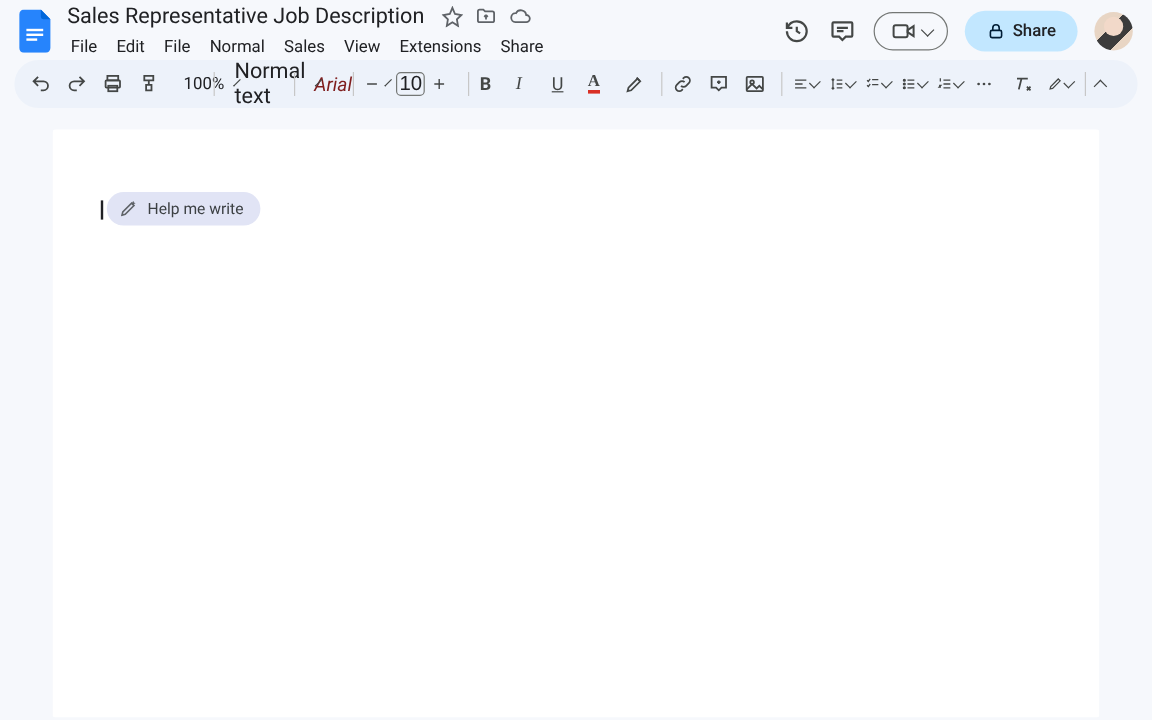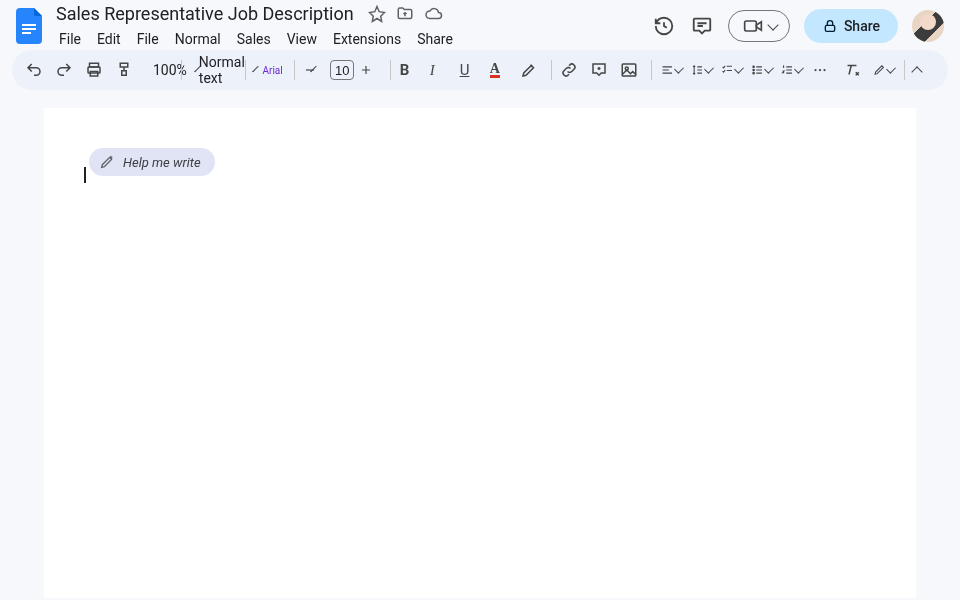--- a/index.html
+++ b/index.html
@@ -88,28 +88,28 @@
   border-radius: 4px;
   cursor: pointer;
   padding: 0 3px;
 }
 .tb-sep {
   width: 1px; height: 20px;
   background: #c7c7c7;
   margin: 0 4px;
 }
 .zoom-text { font-size: 14px; padding: 0 4px 0 8px; color:#202124;}
-.style-text { font-size: 14px; padding: 0 4px 0 8px; color:#202124;}
-.font-text { font-size: 10px; padding: 0 24px 0 8px; color:#6d28d9;}
+.style-text { font-size: 18px; padding: 0 4px 0 8px; color:#202124;}
+.font-text { font-size: 16px; padding: 0 24px 0 8px; color:#7f1d1d;font-style:italic;}
 .font-size-box {
   width: 24px; height: 20px;
   border: 1px solid #747775;
   border-radius: 4px;
   text-align: center;
-  font-size: 13px;
+  font-size: 17px;
   line-height: 18px;
   background: transparent;
   color: #202124;
 }
 .tb-red-underline { border-bottom: 3px solid #d93025; padding-bottom:0px; line-height:12px; font-weight:bold; font-family:serif;}
 .canvas-area {
   padding: 18px 44px 0 44px;
   height: calc(600px - 44px - 48px);
   overflow: hidden;
 }
@@ -122,29 +122,28 @@
   padding: 48px 52px;
 }
 .cursor-line {
   position: absolute;
   top: 59px; left: 40px;
   width: 2px; height: 16px;
   background: #202124;
 }
 .help-write-chip {
   position: absolute;
-  top: 40px; left: 45px;
+  top: 52px; left: 45px;
   background: #e1e4f5;
   border-radius: 16px;
   padding: 6px 14px 6px 10px;
   display: flex; align-items: center; gap: 8px;
   font-size: 13px;
   color: #3c4043;
   cursor: pointer;
-  font-style: italic;
 }
 .chev{width:8px;height:8px;border-right:1.5px solid #444746;border-bottom:1.5px solid #444746;transform:rotate(45deg);margin-top:-3px;}
 .chev-up{transform:rotate(-135deg);margin-top:3px;}
 svg { display: block; }
 </style>
 </head>
 <body>
 
 <div class="header">
   <div class="docs-logo">

